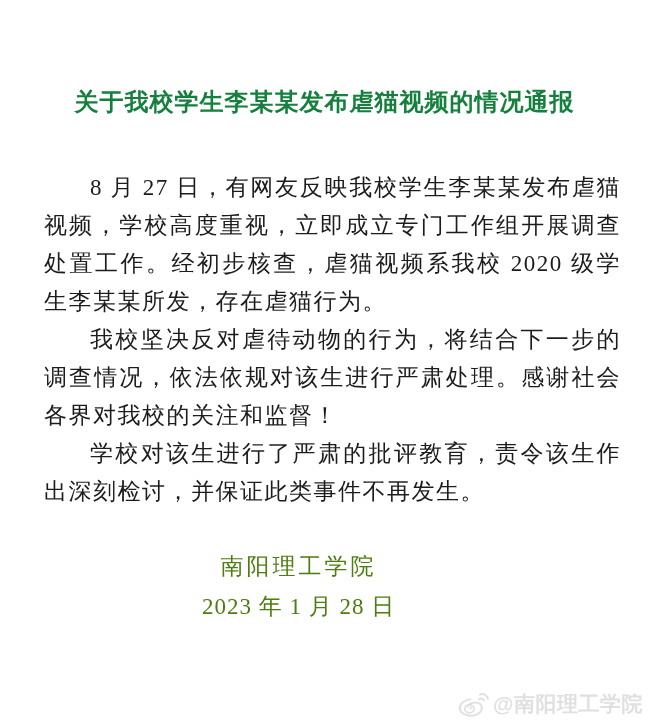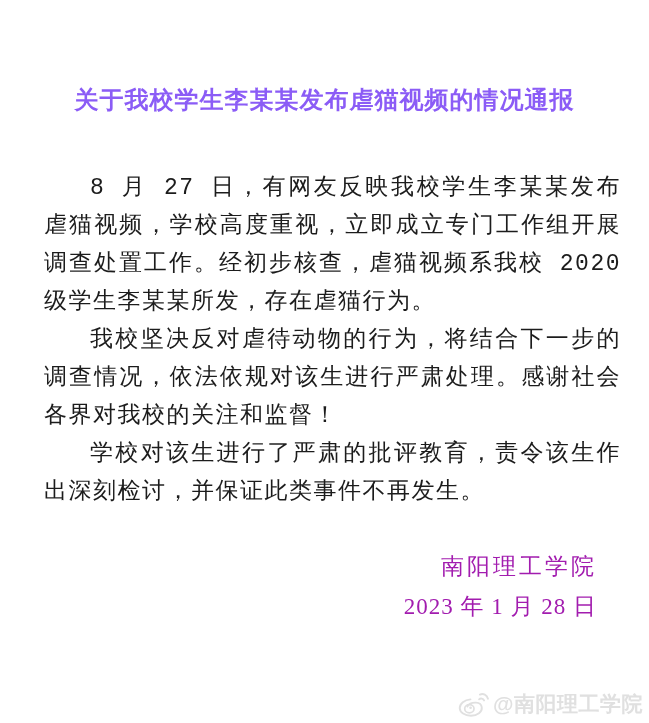--- a/index.html
+++ b/index.html
@@ -10,48 +10,48 @@
   .page {
     position: relative;
     width: 649px;
     height: 723px;
     background: #ffffff;
     overflow: hidden;
     color: #1c1c1c;
   }
   .title {
     margin: 88px 20px 0 20px;
-    font-family: Liberation Mono, monospace;
+    font-family: Liberation Serif, serif;
     font-weight: bold;
     font-size: 24px;
     line-height: 28px;
     letter-spacing: 1px;
     text-align: center;
-    color: #8b5cf6;
+    color: #15803d;
   }
   .body-text {
     margin: 53px 28px 0 44px;
-    font-family: Liberation Mono, monospace;
+    font-family: Liberation Serif, serif;
   }
   .body-text p {
     margin: 0;
     font-size: 23px;
     line-height: 38px;
     letter-spacing: 1.5px;
     text-indent: 2em;
     text-align: justify;
     text-justify: inter-character;
     color: #1c1c1c;
   }
   .signature-block {
     margin-top: 36px;
     padding-right: 52px;
-    text-align: right;
+    text-align: center;
     font-family: "Liberation Serif", serif;
-    color: #a21caf;
+    color: #4d7c0f;
   }
   .signature-org {
     font-size: 23px;
     line-height: 40px;
     letter-spacing: 3px;
   }
   .signature-date {
     font-size: 23px;
     line-height: 40px;
     letter-spacing: 1px;

